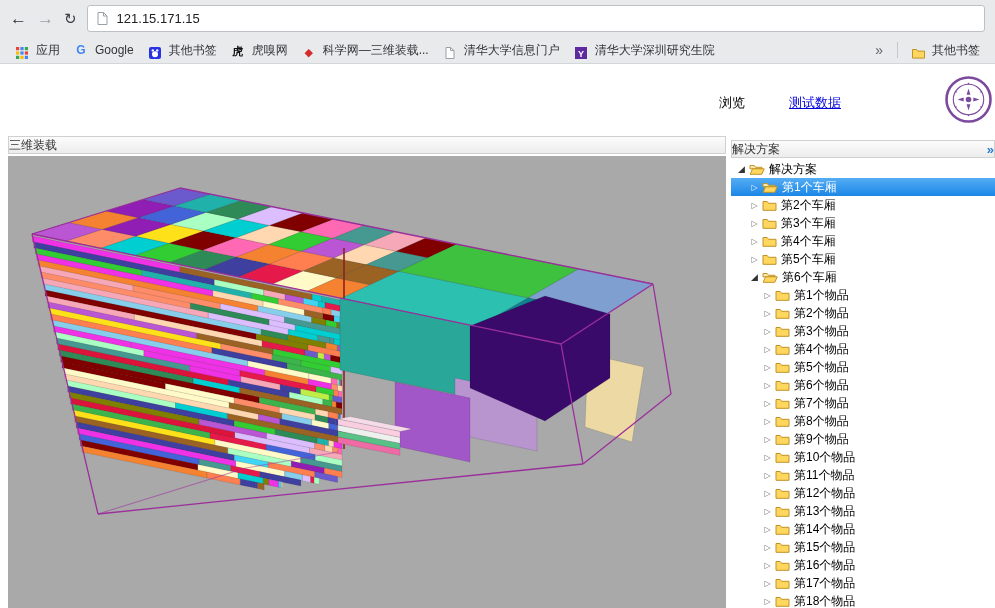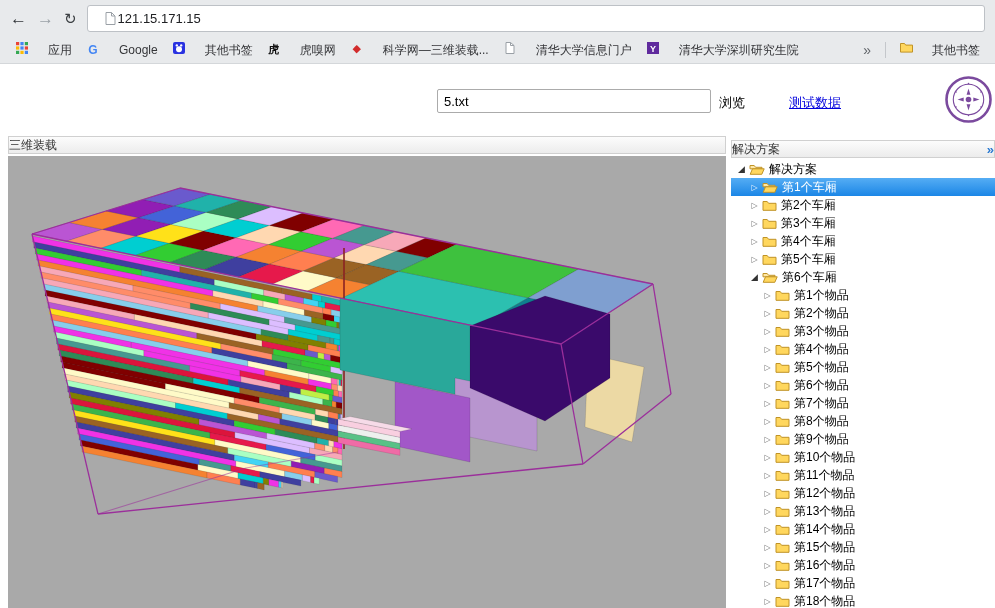--- a/index.html
+++ b/index.html
@@ -4,26 +4,26 @@
 <style>
   html,body{margin:0;padding:0}
   body{width:995px;height:608px;overflow:hidden;position:relative;background:#fff;
        font-family:"Liberation Sans","DejaVu Sans",sans-serif;}
   
   .chrome-top{height:37px;background:#e8eaec;display:flex;align-items:center;padding:0 10px;gap:10px}
   .nav-btn{font-size:17px;color:#2f3337;cursor:pointer;line-height:1;user-select:none}
   .nav-btn.fwd{color:#9aa0a6}
   .nav-btn.reload{font-size:15px;color:#3c4043}
   .omnibox{flex:1;height:25px;background:#fff;border:1px solid #bdc1c6;border-radius:3px;
-           display:flex;align-items:center;padding:0 16px;}
+           display:flex;align-items:center;padding:0 8px;gap:7px}
   .url{font-size:13px;color:#202124}
   .bookmarks-bar{height:26px;background:#e8eaec;border-bottom:1px solid #d4d7da;display:flex;
                  align-items:center;padding:0 8px;font-size:12px;color:#343538}
   #bm-list{display:flex;align-items:center}
-  .bm-item{display:flex;align-items:flex-start;gap:19px;padding:3px 7px;border-radius:3px;cursor:pointer;white-space:nowrap}
+  .bm-item{display:flex;align-items:flex-end;gap:7px;padding:3px 7px;border-radius:3px;cursor:pointer;white-space:nowrap}
   .bm-ico{display:inline-flex;width:14px;justify-content:center;align-items:center}
   .bm-overflow{margin-left:auto;color:#5f6368;font-size:14px;padding:0 8px;cursor:pointer}
   .bm-sep{width:1px;height:16px;background:#c4c7cb;margin:0 6px}
   
   .app-header{position:relative;height:72px;background:#fff}
   .app-title{position:absolute;left:10px;top:26px;font-family:"Liberation Serif","DejaVu Serif",serif;
              font-size:17px;font-weight:bold;color:#000}
   .file-input{position:absolute;left:437px;top:25px;width:274px;height:24px;border:1px solid #ababab;
               border-radius:2px;font-size:13px;padding:0 6px;font-family:inherit;box-sizing:border-box}
   .browse-btn{position:absolute;left:719px;top:30px;font-size:13px;color:#000;cursor:pointer}
@@ -137,21 +137,20 @@
     <span class="bm-ico">
       <svg width="13" height="11" viewBox="0 0 13 11">
           <path d="M.5 1.5h4l1.2 1.6h6.8v7H.5z" fill="#ffd75e" stroke="#c09326"></path>
         </svg>
     </span>
     <span class="bm-label">其他书签</span>
   </div>
 </div>
 
 <div class="app-header">
-  <input class="file-input" type="text" value="5.txt" style="">
   <span class="browse-btn">浏览</span>
   <a class="test-link">测试数据</a>
   <span class="logo">
     <svg width="47" height="47" viewBox="0 0 47 47">
       <circle cx="23.5" cy="23.5" r="22" fill="#fff" stroke="#7b4a9e" stroke-width="2.6"></circle>
       <circle cx="23.5" cy="23.5" r="15.2" fill="none" stroke="#7b4a9e" stroke-width="1.1"></circle>
       <g fill="#7b4a9e">
         <circle cx="23.5" cy="23.5" r="2.8"></circle>
         <path d="M23.5 12.5l1.9 6.2h-3.8z"></path>
           <path d="M23.5 34.5l1.9-6.2h-3.8z"></path>

